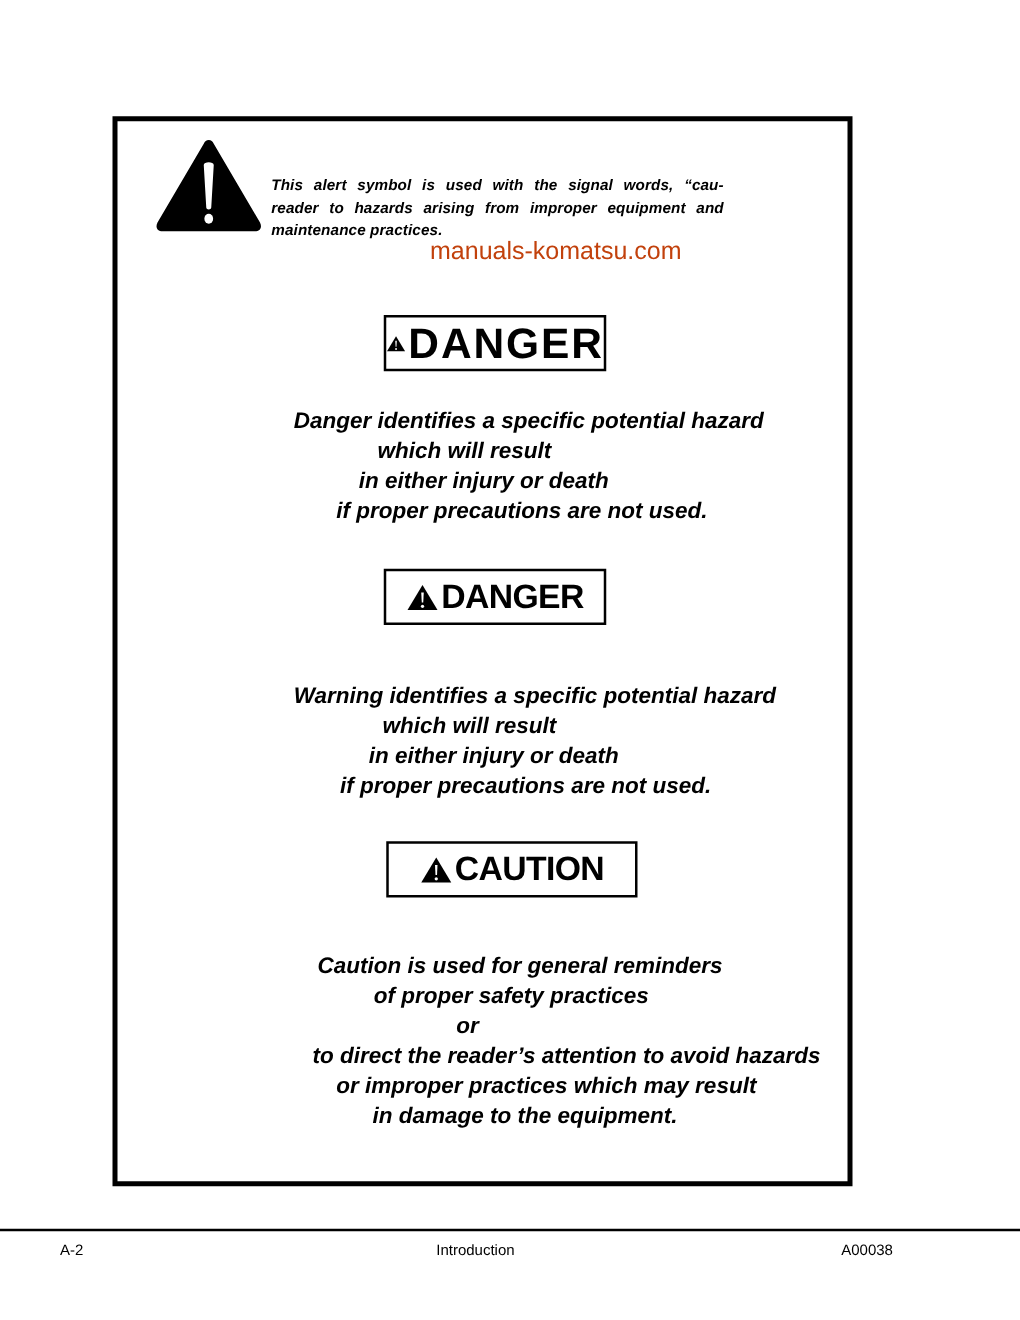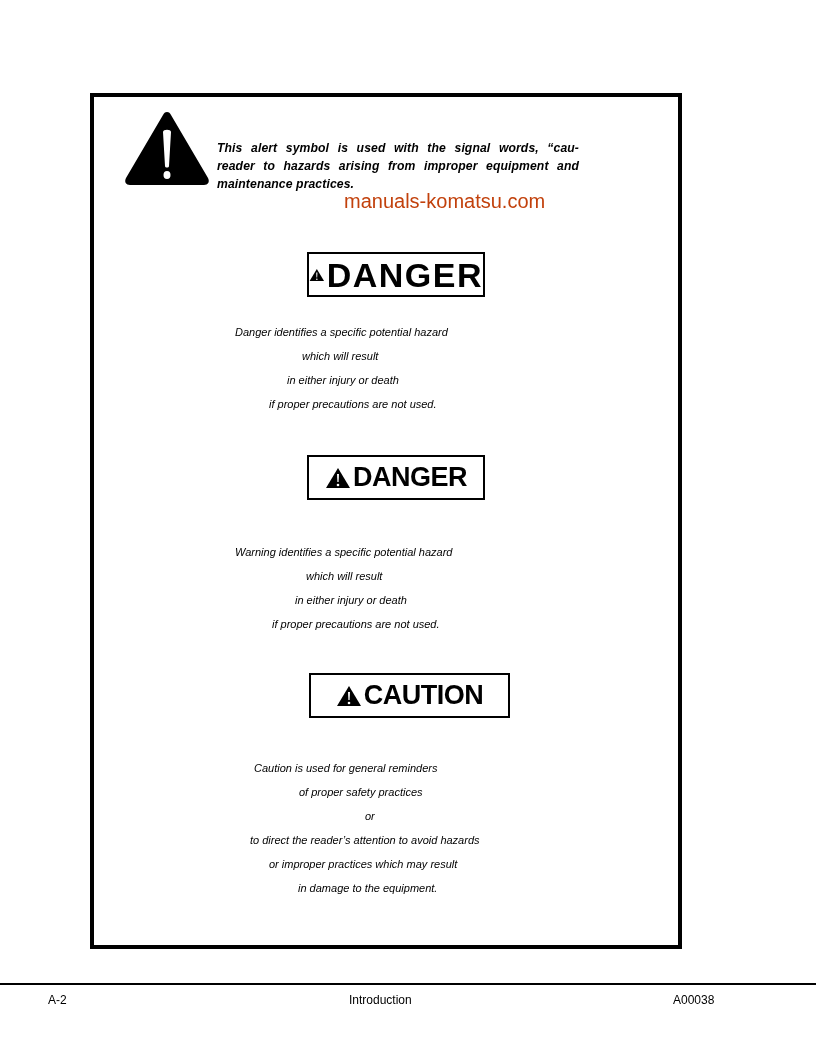--- a/index.html
+++ b/index.html
@@ -10,21 +10,21 @@
     .intro .line { display: block; text-align-last: justify; }
     .intro .line.last { text-align-last: left; }
     .watermark { position: absolute; left: 344px; top: 190px; font-size: 20px; font-weight: normal; color: #c2410c; }
     .sign { position: absolute; border: 2px solid #000; display: flex; align-items: center; justify-content: center; box-sizing: border-box; }
     .sign .tri { width: 26px; height: 22px; margin-right: 2px; }
     .sign .word { font-weight: bold; font-size: 27px; letter-spacing: -0.5px; line-height: 1; }
     .sign-danger { left: 307px; top: 252px; width: 178px; height: 45px; }
     .sign-danger .word { letter-spacing: 1.5px; font-size: 34px; }
     .sign-warning { left: 307px; top: 455px; width: 178px; height: 45px; }
     .sign-caution { left: 309px; top: 673px; width: 201px; height: 45px; }
-    .para { position: absolute; font-style: italic; font-weight: normal; font-size: 11px; white-space: nowrap; }
+    .para { position: absolute; font-style: italic; font-weight: bold; font-size: 18px; white-space: nowrap; }
     .footer-rule { position: absolute; left: 0; top: 983px; width: 816px; height: 2px; background: #000; }
     .footer { position: absolute; top: 993px; font-size: 12px; }
   </style>
 </head>
 <body>
 
 <div class="frame"></div>
 
 <svg class="alert-icon" viewBox="0 0 86 76">
   <path d="M43 2 C45 2 46 3 47 5 L84 68 C86 72 84 75 80 75 L6 75 C2 75 0 72 2 68 L39 5 C40 3 41 2 43 2 Z" fill="#000"></path>

